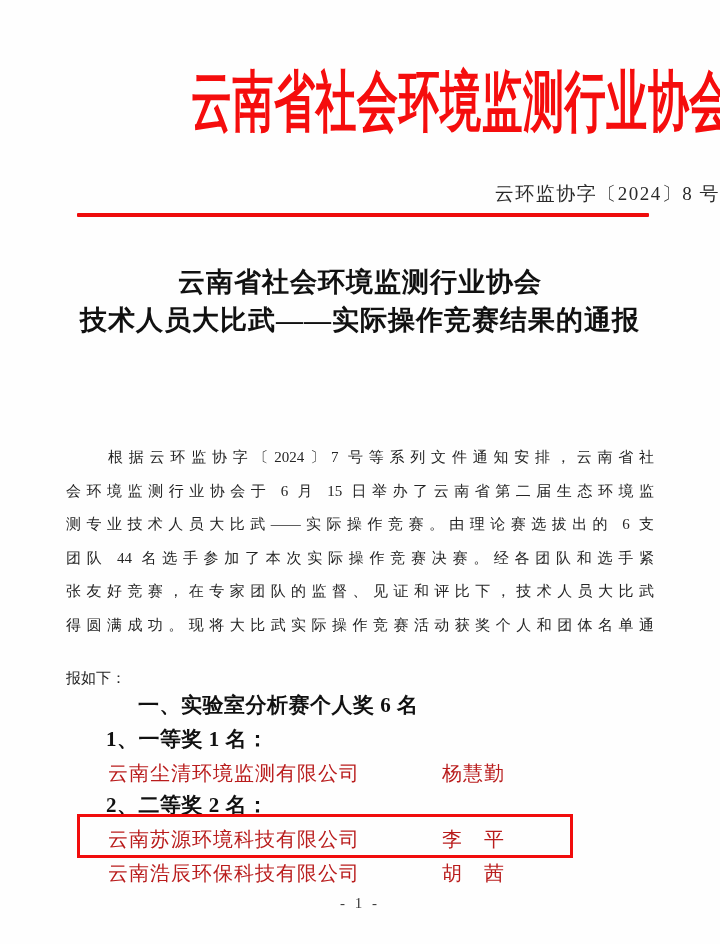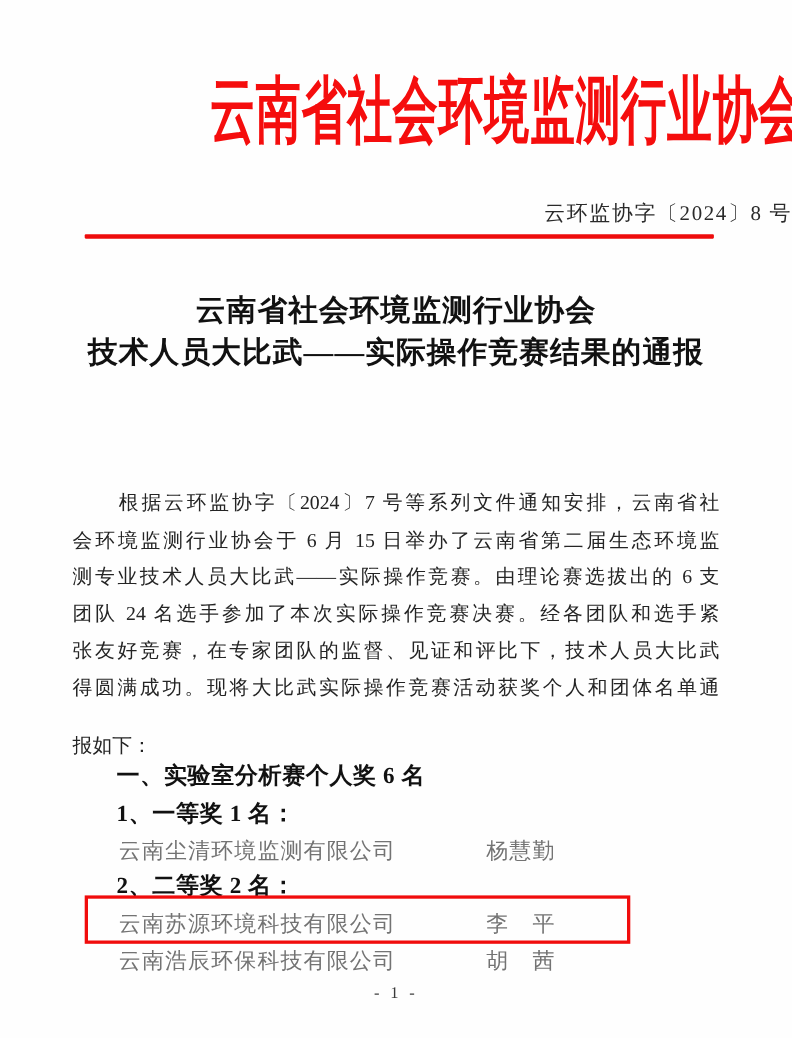--- a/index.html
+++ b/index.html
@@ -73,21 +73,21 @@
     letter-spacing: 1px;
     color: #111111;
   }
 
   
   .body-text {
     position: absolute;
     top: 441px;
     left: 66px;
     width: 588px;
-    font-size: 18px;
+    font-size: 15px;
     line-height: 33.5px;
     color: #242424;
   }
   .body-line {
     white-space: nowrap;
     text-align: justify;
     text-align-last: justify;
     height: 33.5px;
   }
   .body-line.first { text-indent: 42px; }
@@ -96,30 +96,30 @@
   
   .list-heading {
     position: absolute;
     left: 106px;
     font-weight: bold;
     font-size: 21px;
     color: #111111;
     letter-spacing: 0.5px;
     white-space: nowrap;
   }
-  .lh1 { top: 691px; }
+  .lh1 { top: 691px; margin-left: 32px; }
   .lh2 { top: 725px; }
   .lh3 { top: 791px; }
 
   .award-row {
     position: absolute;
     left: 108px;
     width: 480px;
     font-size: 20px;
-    color: #737373;
+    color: #b91c1c;
     white-space: nowrap;
   }
   .r1 { top: 760px; }
   .r2 { top: 826px; }
   .r3 { top: 860px; }
   .award-row .company { letter-spacing: 1px; }
   .award-row .person {
     position: absolute;
     left: 334px;
     letter-spacing: 1px;
@@ -165,21 +165,21 @@
 
   <div class="doc-title">
     <div>云南省社会环境监测行业协会</div>
     <div>技术人员大比武——实际操作竞赛结果的通报</div>
   </div>
 
   <div class="body-text">
     <div class="body-line first">根据云环监协字〔2024〕7 号等系列文件通知安排，云南省社</div>
     <div class="body-line">会环境监测行业协会于 6 月 15 日举办了云南省第二届生态环境监</div>
     <div class="body-line">测专业技术人员大比武——实际操作竞赛。由理论赛选拔出的 6 支</div>
-    <div class="body-line">团队 24 名选手参加了本次实际操作竞赛决赛。经各团队和选手紧</div>
+    <div class="body-line">团队 44 名选手参加了本次实际操作竞赛决赛。经各团队和选手紧</div>
     <div class="body-line">张友好竞赛，在专家团队的监督、见证和评比下，技术人员大比武</div>
     <div class="body-line">得圆满成功。现将大比武实际操作竞赛活动获奖个人和团体名单通</div>
     <div class="body-line last">报如下：</div>
   </div>
 
   <div class="list-heading lh1">一、实验室分析赛个人奖 6 名</div>
 
   <div class="list-heading lh2">1、一等奖 1 名：</div>
 
   <div class="award-row r1">

